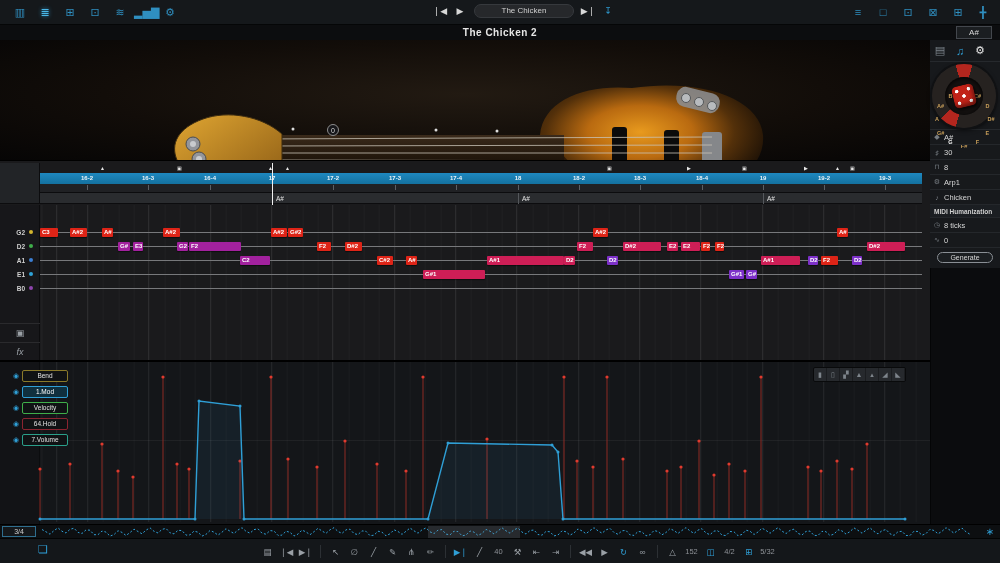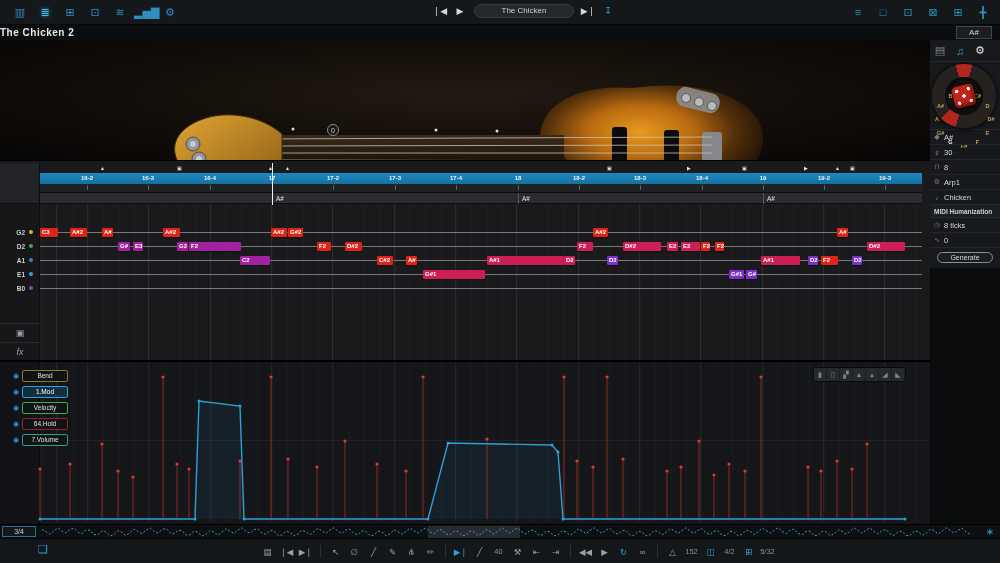--- a/index.html
+++ b/index.html
@@ -12,21 +12,21 @@
   .hicon{width:22px;height:16px;margin-left:3px;color:#2f8fc0;font-size:11px;line-height:16px;text-align:center;cursor:pointer;}
   .hicon.act{color:#49b7e8;text-shadow:0 0 4px #2f9fd6;}
   .hl{position:absolute;left:6px;top:4px;display:flex;}
   .hr{position:absolute;right:6px;top:4px;display:flex;}
   .transport{position:absolute;left:430px;top:4px;display:flex;align-items:center;}
   .tbtn{color:#d8d8d8;font-size:9px;width:20px;text-align:center;cursor:pointer;}
   .riffpill{width:100px;height:14px;background:#26282b;border:1px solid #36393d;border-radius:7px;color:#cfcfcf;font-size:8px;line-height:12px;text-align:center;margin:0 4px;cursor:pointer;}
 
   
   .titlebar{position:absolute;left:0;top:25px;width:1000px;height:15px;background:#0c0d0f;}
-  .songtitle{position:absolute;left:0;right:0;top:2px;color:#e6e6e6;font-size:10px;font-weight:bold;letter-spacing:.5px;}
+  .songtitle{position:absolute;left:0;right:0;top:2px;text-align:center;color:#e6e6e6;font-size:10px;font-weight:bold;letter-spacing:.5px;}
   .keybtn{position:absolute;right:8px;top:1px;width:36px;height:13px;background:#1b1e21;border:1px solid #43474d;color:#d8d8d8;font-size:8px;text-align:center;line-height:11px;cursor:pointer;}
 
   
   .guitar{position:absolute;left:0;top:40px;width:930px;height:120px;background:radial-gradient(ellipse at 50% 45%, #221a12 0%, #120d09 55%, #060505 100%);overflow:hidden;}
 
   
   .rpanel{position:absolute;left:930px;top:40px;width:70px;height:228px;background:#17191c;border-left:1px solid #04050
 6;}
   .rtabs{position:absolute;left:0;top:0;width:70px;height:22px;border-bottom:1px solid #26292d;display:flex;align-items:center;}
   .rtab{width:20px;text-align:center;font-size:11px;color:#7d8setting artifacts}

